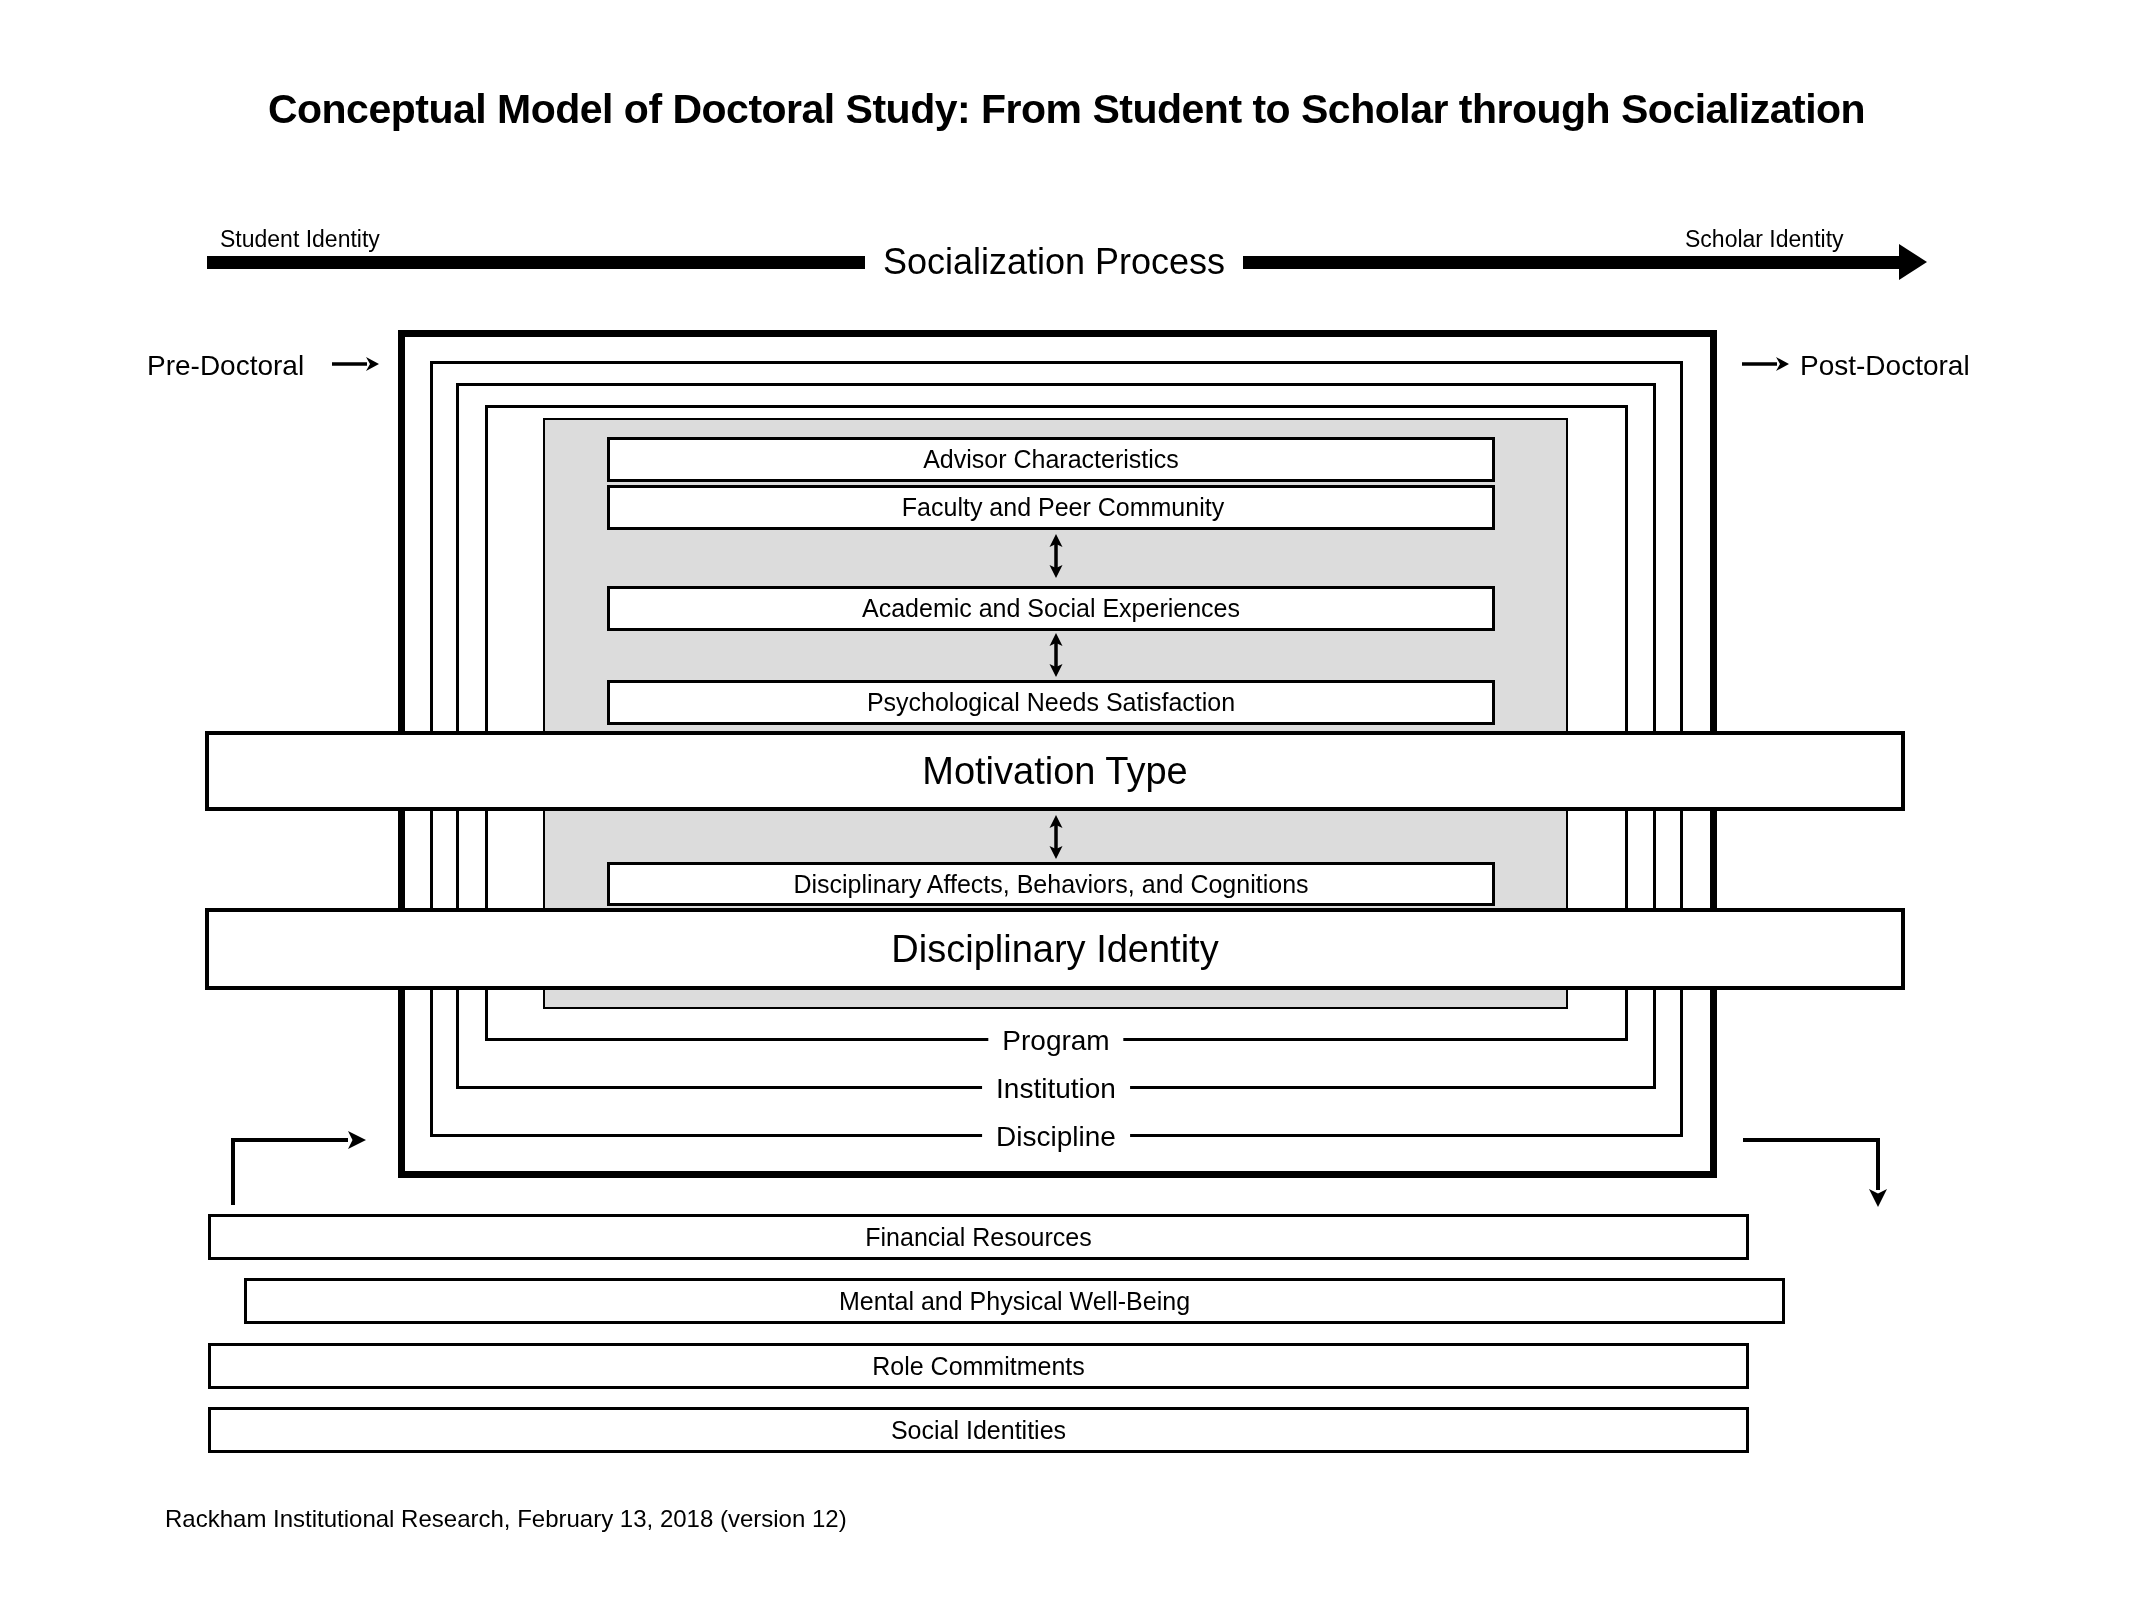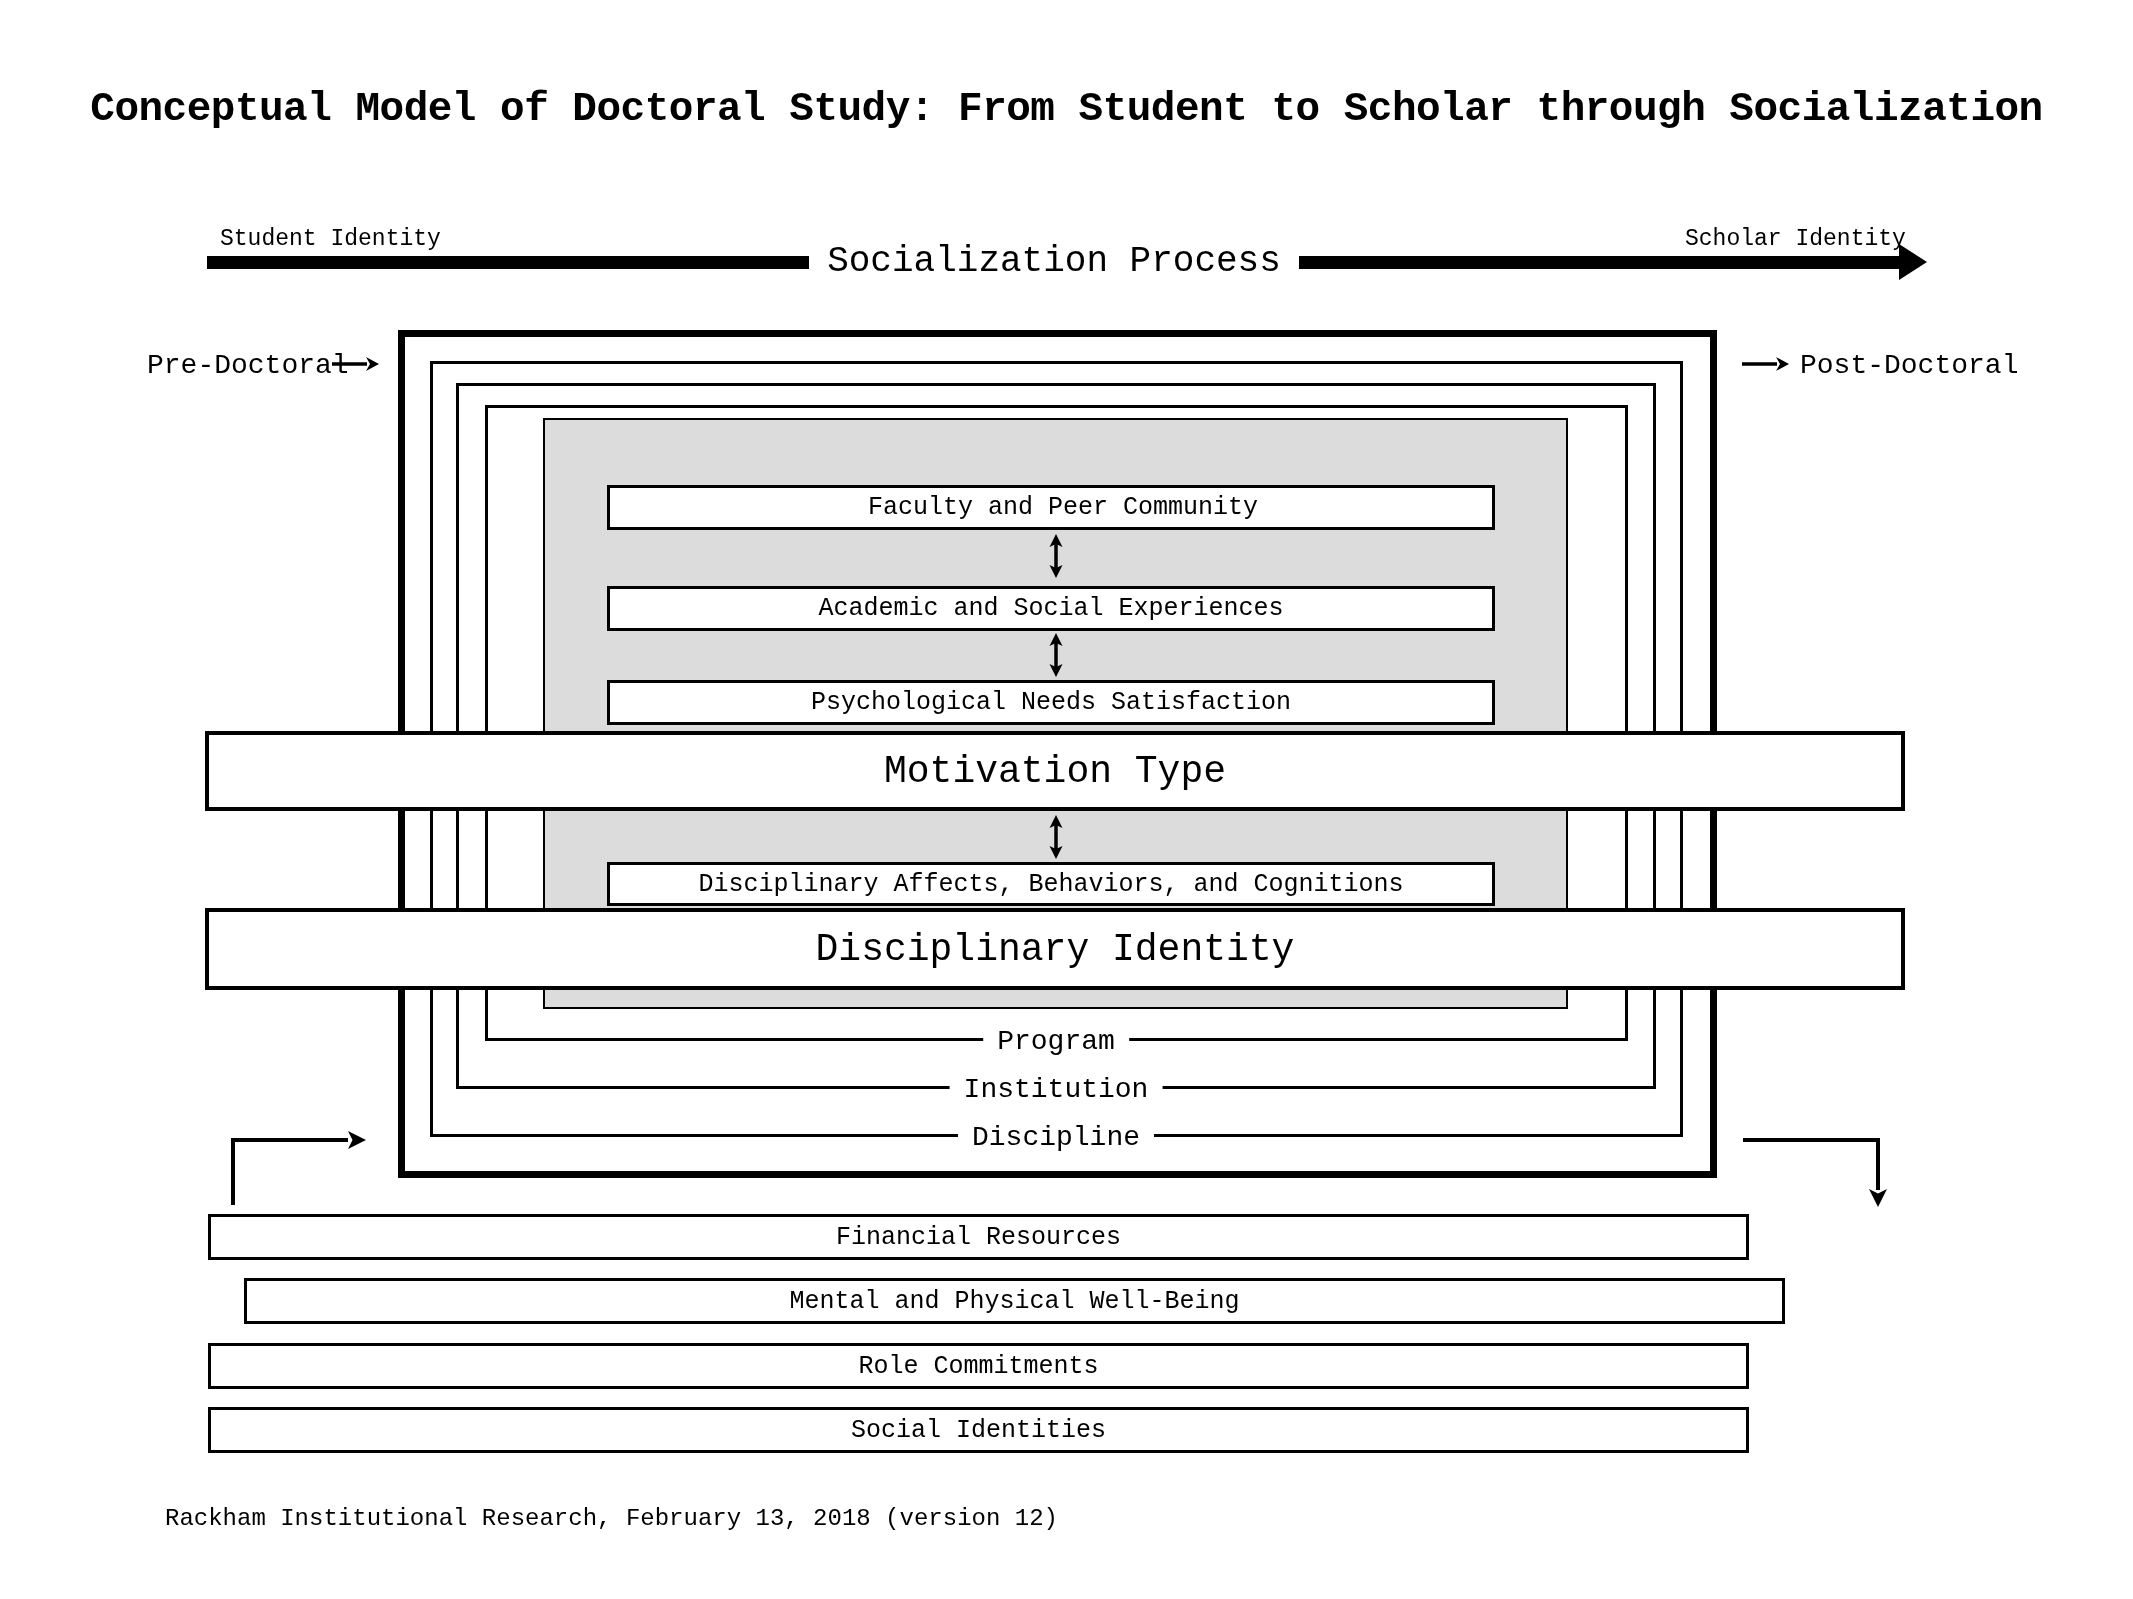--- a/index.html
+++ b/index.html
@@ -2,21 +2,21 @@
 <html><head>
 <meta charset="utf-8">
 <style>
   * { box-sizing: border-box; margin: 0; padding: 0; }
   html, body { background: #ffffff; }
   .stage {
     position: relative;
     width: 2133px;
     height: 1599px;
     background: #ffffff;
-    font-family: Liberation Mono, monospace;
+    font-family: Liberation Sans, sans-serif;
     color: #000;
     overflow: hidden;
   }
   .abs { position: absolute; }
 
   .title {
     left: 0; right: 0; top: 86px;
     text-align: center;
     font-size: 41px;
     font-weight: bold;
@@ -139,20 +139,21 @@
   <div class="box box-outer"></div>
   <div class="box box-discipline"></div>
   <div class="box box-institution"></div>
   <div class="box box-program"></div>
   <div class="box box-gray"></div>
 
   <div class="context-label" style="top:1041px;">Program</div>
   <div class="context-label" style="top:1089px;">Institution</div>
   <div class="context-label" style="top:1137px;">Discipline</div>
 
+  <div class="core-box" style="top:437px;">Advisor Characteristics</div>
   <div class="core-box" style="top:485px;padding-left:24px;">Faculty and Peer Community</div>
 
   <svg class="updown" style="top:534px;" viewBox="0 0 16 44">
     <line x1="8" y1="8" x2="8" y2="36" stroke="#000" stroke-width="3.5"></line>
     <polygon points="8,0 14.5,13 8,10 1.5,13" fill="#000"></polygon>
     <polygon points="8,44 14.5,31 8,34 1.5,31" fill="#000"></polygon>
   </svg>
 
   <div class="core-box" style="top:562px;margin-top:24px;">Academic and Social Experiences</div>
 

